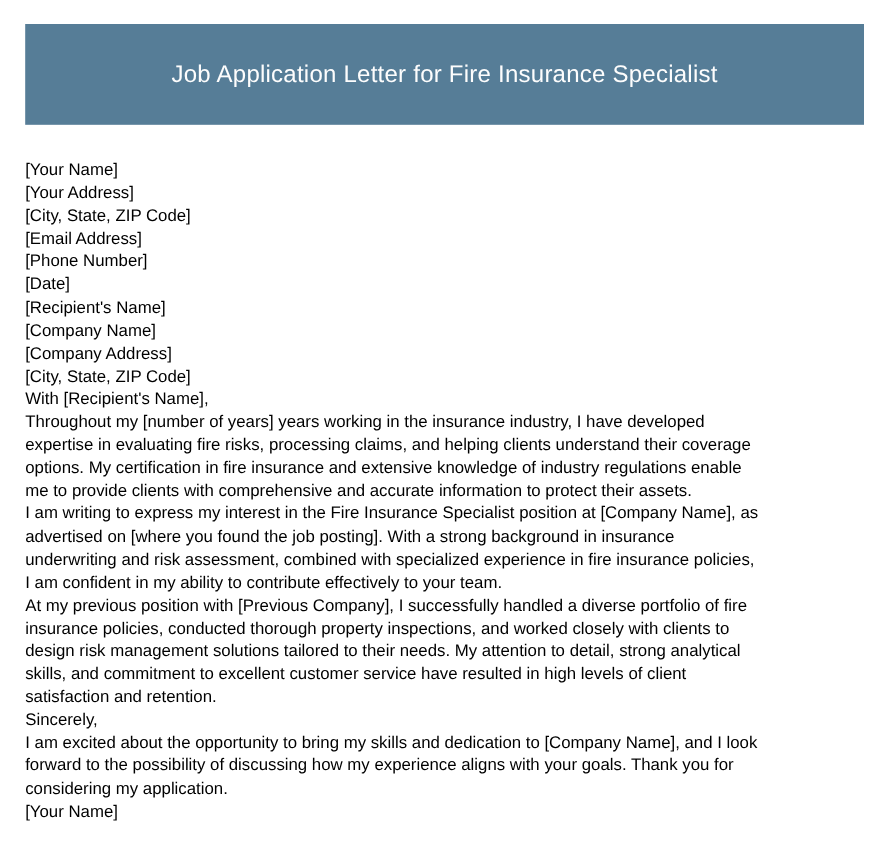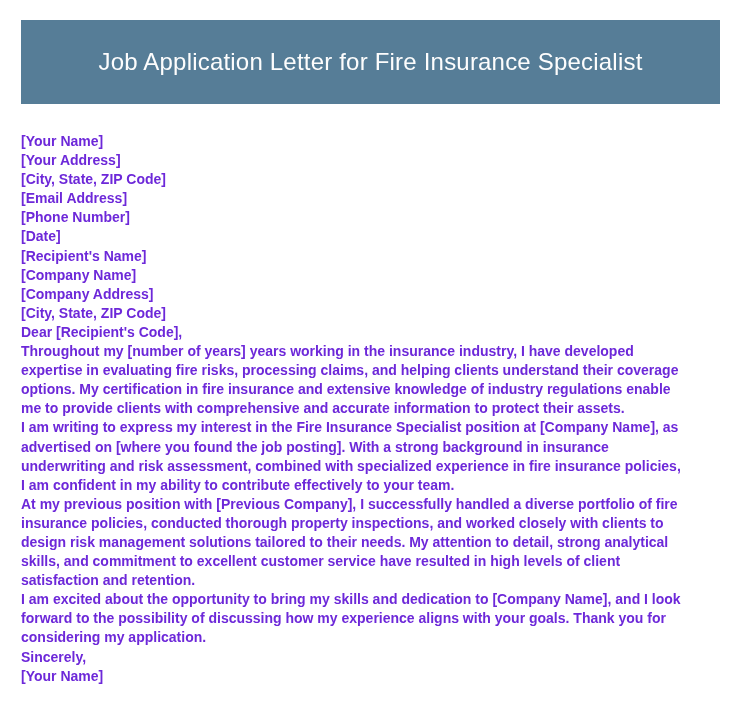--- a/index.html
+++ b/index.html
@@ -21,34 +21,33 @@
     width: 699px;
     height: 84px;
     background: #567d97;
     display: flex;
     align-items: center;
     justify-content: center;
   }
   .banner-title {
     margin: 0;
     color: #fdfdfd;
-    font-size: 24px;
+    font-size: 20px;
     font-weight: 400;
     letter-spacing: 0.2px;
     text-align: center;
   }
   .letter {
     position: absolute;
     left: 21px;
     top: 132px;
     width: 710px;
-    color: #6d28d9;
+    color: #000000;
     font-size: 14px;
     line-height: 19.1px;
-    font-weight: bold;
   }
   .letter-block {
     white-space: pre;
   }
 </style>
 </head>
 <body>
 
 <div class="banner">
   <h1 class="banner-title">Job Application Letter for Fire Insurance Specialist</h1>
@@ -58,32 +57,32 @@
   <div class="letter-block">[Your Name]
 [Your Address]
 [City, State, ZIP Code]
 [Email Address]
 [Phone Number]
 [Date]
 [Recipient's Name]
 [Company Name]
 [Company Address]
 [City, State, ZIP Code]</div>
-  <div class="letter-block">Dear [Recipient's Code],</div>
+  <div class="letter-block">With [Recipient's Name],</div>
   <div class="letter-block">Throughout my [number of years] years working in the insurance industry, I have developed
 expertise in evaluating fire risks, processing claims, and helping clients understand their coverage
 options. My certification in fire insurance and extensive knowledge of industry regulations enable
 me to provide clients with comprehensive and accurate information to protect their assets.</div>
   <div class="letter-block">I am writing to express my interest in the Fire Insurance Specialist position at [Company Name], as
 advertised on [where you found the job posting]. With a strong background in insurance
 underwriting and risk assessment, combined with specialized experience in fire insurance policies,
 I am confident in my ability to contribute effectively to your team.</div>
   <div class="letter-block">At my previous position with [Previous Company], I successfully handled a diverse portfolio of fire
 insurance policies, conducted thorough property inspections, and worked closely with clients to
 design risk management solutions tailored to their needs. My attention to detail, strong analytical
 skills, and commitment to excellent customer service have resulted in high levels of client
 satisfaction and retention.</div>
+  <div class="letter-block">Sincerely,</div>
   <div class="letter-block">I am excited about the opportunity to bring my skills and dedication to [Company Name], and I look
 forward to the possibility of discussing how my experience aligns with your goals. Thank you for
 considering my application.</div>
-  <div class="letter-block">Sincerely,</div>
   <div class="letter-block">[Your Name]</div>
 </div>
 
 </body></html>

